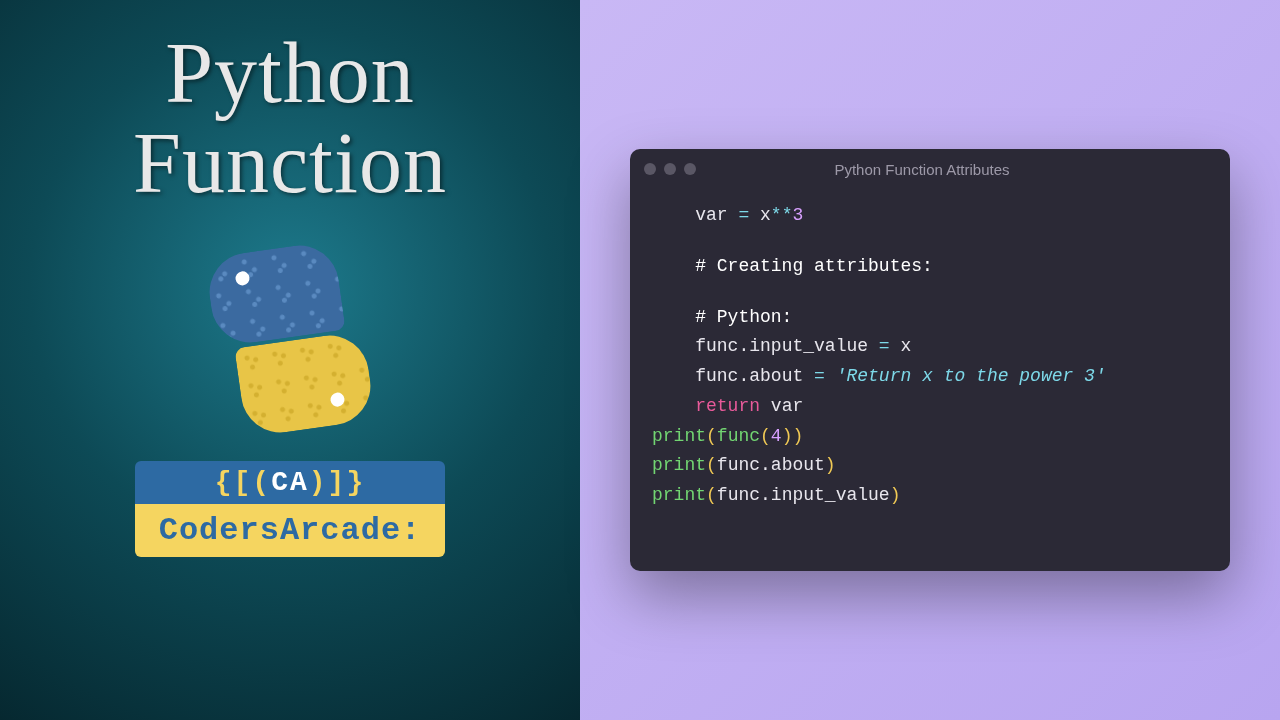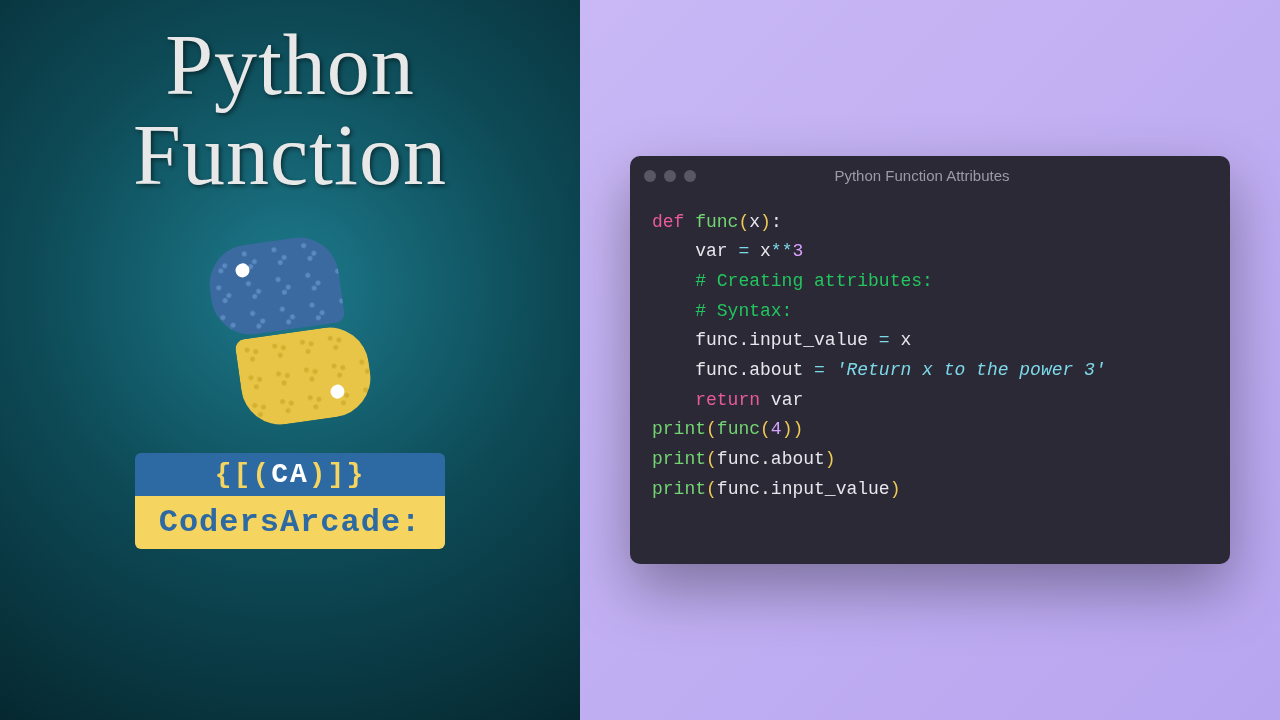--- a/index.html
+++ b/index.html
@@ -10,21 +10,21 @@
     font-family: Arial, Helvetica, sans-serif;
     overflow: hidden;
   }
   .left-panel {
     width: 580px;
     height: 720px;
     background: radial-gradient(circle at 50% 40%, #1d7a8c 0%, #0d4a56 50%, #062830 100%);
     display: flex;
     flex-direction: column;
     align-items: center;
-    padding-top: 20px;
+    padding-top: 28px;
   }
   .title-line {
     color: #e8e8e8;
     font-size: 86px;
     font-weight: 400;
     text-align: center;
     line-height: 1.05;
     letter-spacing: 1px;
     font-family: Georgia, 'Times New Roman', serif;
     text-shadow: 2px 2px 4px rgba(0,0,0,0.5);
@@ -110,21 +110,21 @@
     font-size: 18px;
     line-height: 1.65;
     color: #e8e6ed;
   }
   .editor-body .line { white-space: pre; }
   .kw-def { color: #e85a9a; }
   .fn-name { color: #72d572; }
   .paren { color: #f0c955; }
   .op { color: #7dd8e8; }
   .num { color: #d8a0ff; }
-  .comment { color: #22c55e; }
+  .comment { color: #ffffff; margin-top: 21px; }
   .string { color: #7dd8e8; font-style: italic; }
   .call { color: #72d572; }
   .py-top {
     position: absolute;
     width: 130px;
     height: 90px;
     background: #3b6aa0;
     border-radius: 40px 40px 10px 40px;
     top: 10px;
     left: 20px;
@@ -180,24 +180,23 @@
   <div class="editor-window">
     <div class="editor-titlebar">
       <div class="traffic-lights">
         <div class="traffic-light"></div>
         <div class="traffic-light"></div>
         <div class="traffic-light"></div>
       </div>
       <div class="editor-title">Python Function Attributes</div>
     </div>
     <div class="editor-body">
-      <div class="line"><span class="kw-def">def </span><span class="fn-name">func</span><span class="paren">(</span><span>x</span><span class="paren">)</span><span>:</span></div>
       <div class="line"><span>    </span><span>var </span><span class="op">= </span><span>x</span><span class="op">**</span><span class="num">3</span></div>
       <div class="line comment">    # Creating attributes:</div>
-      <div class="line comment">    # Syntax:</div>
+      <div class="line comment">    # Python:</div>
       <div class="line"><span>    </span><span>func.input_value </span><span class="op">= </span><span>x</span></div>
       <div class="line"><span>    </span><span>func.about </span><span class="op">= </span><span class="string">'Return x to the power 3'</span></div>
       <div class="line"><span>    </span><span class="kw-def">return </span><span>var</span></div>
       <div class="line"></div>
       <div class="line"></div>
       <div class="line"><span class="call">print</span><span class="paren">(</span><span class="call">func</span><span class="paren">(</span><span class="num">4</span><span class="paren">)</span><span class="paren">)</span></div>
       <div class="line"><span class="call">print</span><span class="paren">(</span><span>func.about</span><span class="paren">)</span></div>
       <div class="line"><span class="call">print</span><span class="paren">(</span><span>func.input_value</span><span class="paren">)</span></div>
     </div>
   </div>

